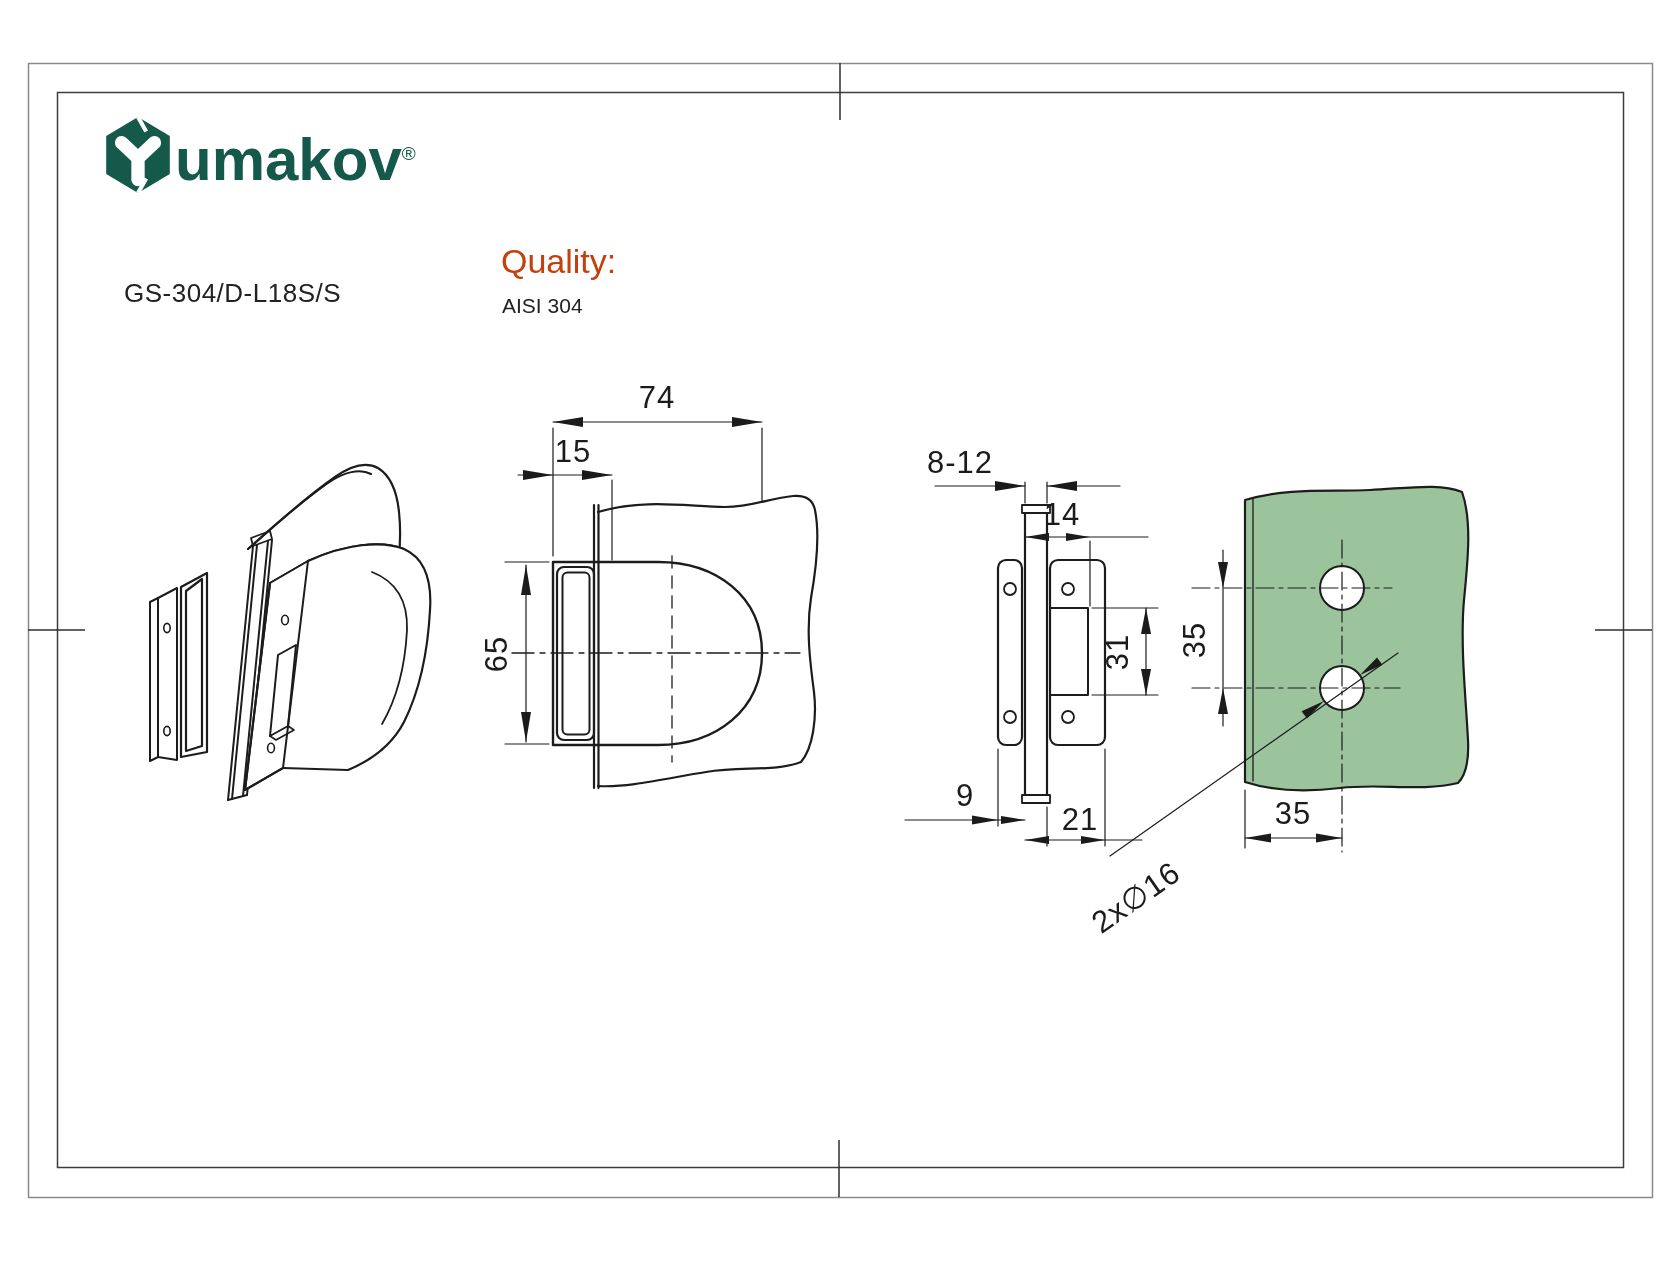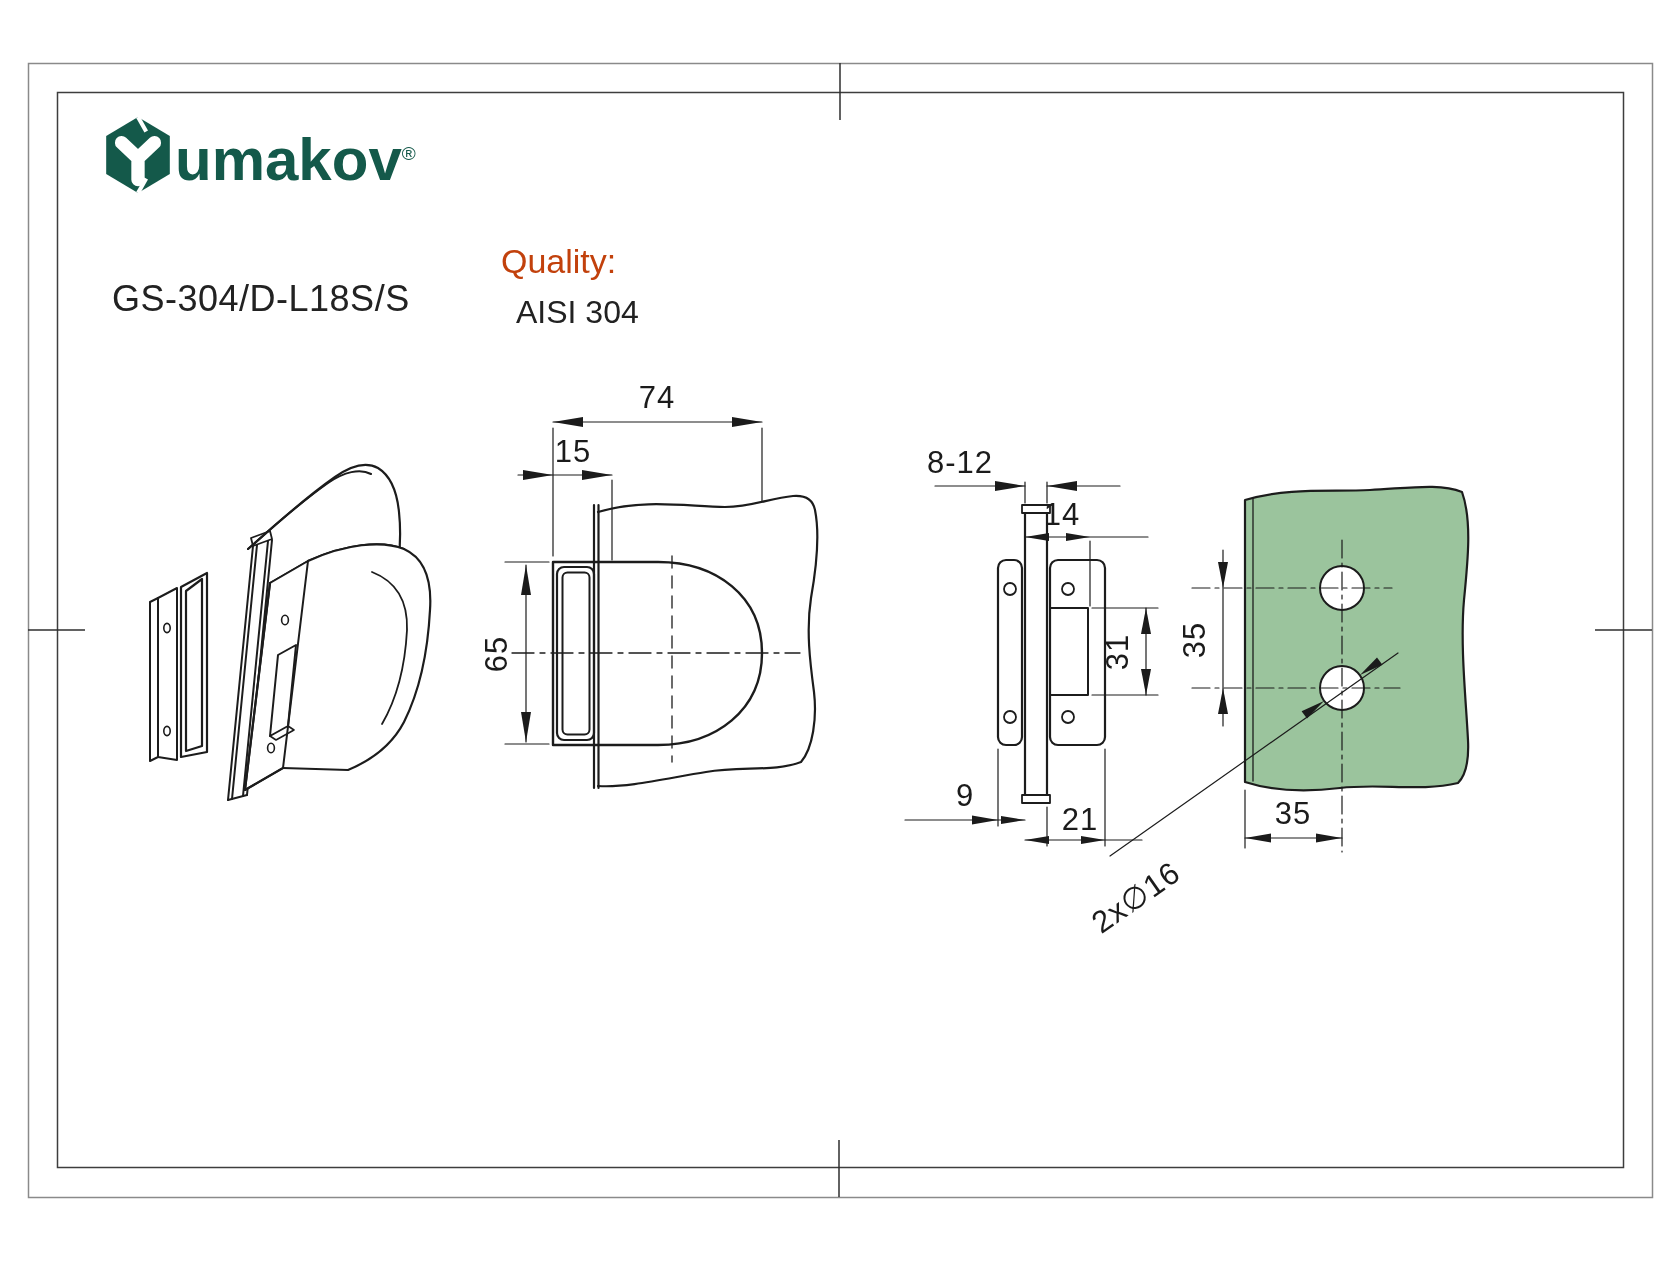--- a/index.html
+++ b/index.html
@@ -2,23 +2,23 @@
 <html><head>
 <meta charset="utf-8">
 <style>
   html,body{margin:0;padding:0;background:#ffffff;}
   .page{position:relative;width:1680px;height:1261px;background:#fff;overflow:hidden;
         font-family:"Liberation Sans", sans-serif;color:#1b1b1b;}
   .abs{position:absolute;}
   .logo-wrap{left:104px;top:116px;display:flex;align-items:flex-end;gap:3px;}
   .logo-text{font-size:60px;font-weight:700;color:#14594a;letter-spacing:0px;line-height:76px;}
   .reg{font-size:19px;font-weight:400;color:#14594a;vertical-align:top;position:relative;top:-6px;}
-  .prod-code{left:112px;top:278px;font-size:36px;letter-spacing:0.5px;color:#222;}
+  .prod-code{left:124px;top:278px;font-size:26px;letter-spacing:0.5px;color:#222;}
   .quality-label{left:501px;top:242px;font-size:34px;color:#c2410c;}
-  .quality-value{left:502px;top:294px;font-size:32px;color:#222;margin-left:14px;}
+  .quality-value{left:502px;top:294px;font-size:21px;color:#222;}
   svg text{font-family:"Liberation Sans", sans-serif;}
   .dtx{font-size:31px;fill:#1b1b1b;letter-spacing:1px;}
 </style>
 </head>
 <body>
 
 <div class="page">
 
   <div class="abs logo-wrap">
     <span>

